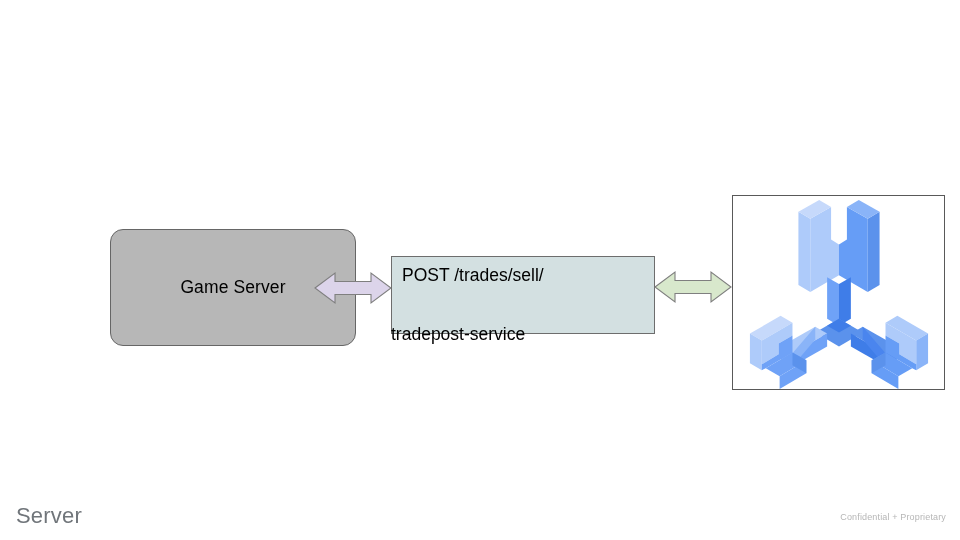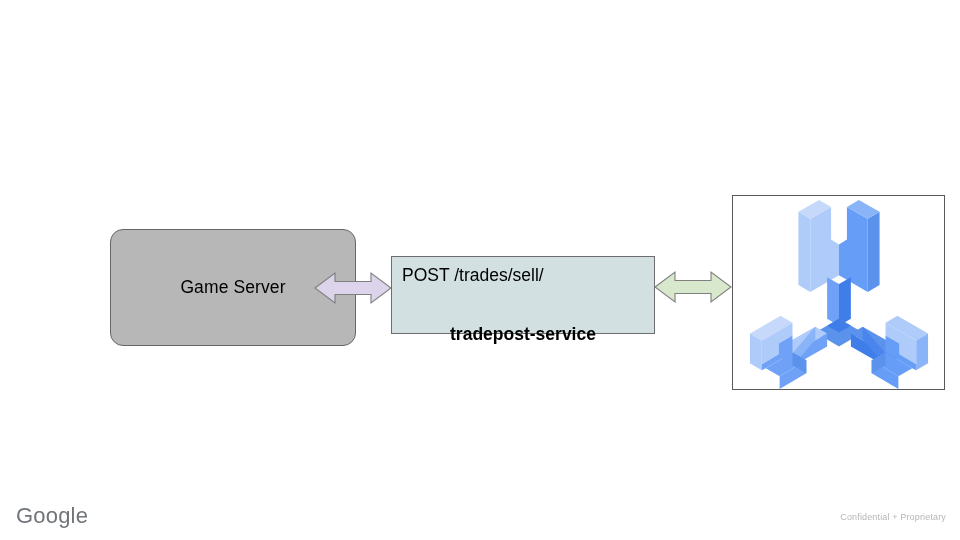--- a/index.html
+++ b/index.html
@@ -72,23 +72,22 @@
     font-size: 17.5px;
     color: #000000;
     line-height: 22.5px;
     white-space: nowrap;
   }
   .service-caption {
     position: absolute;
     left: 391px;
     top: 324px;
     width: 264px;
-    text-align: center;
     font-size: 17.5px;
-    font-weight: bold;
+    font-weight: normal;
     color: #000000;
     white-space: nowrap;
   }
 
   
   .arrow-green {
     position: absolute;
     left: 653px;
     top: 260px;
     width: 80px;
@@ -198,16 +197,16 @@
       <polygon points="185,146 154,128 154,141 168,149 168,160 185,170" fill="#aecbfa"></polygon>
       <polygon points="185,176 185,170 168,160 168,149 154,141 154,158 181,174" fill="#669df6"></polygon>
       <polygon points="181,174 154,158 140,166 167,182" fill="#669df6"></polygon>
       <polygon points="167,182 140,166 140,179 167,195" fill="#669df6"></polygon>
       <polygon points="154,158 140,166 140,179 154,171" fill="#5b92ec"></polygon>
 
       <polygon points="107,124 119,131 107,138 95,131" fill="#3f7de8"></polygon>
     </svg>
   </div>
 
-  <div class="google-wordmark">Google</div>
+  <div class="google-wordmark">Server</div>
   <div class="confidential-note">Confidential + Proprietary</div>
 
 </div>
 
 </body></html>

